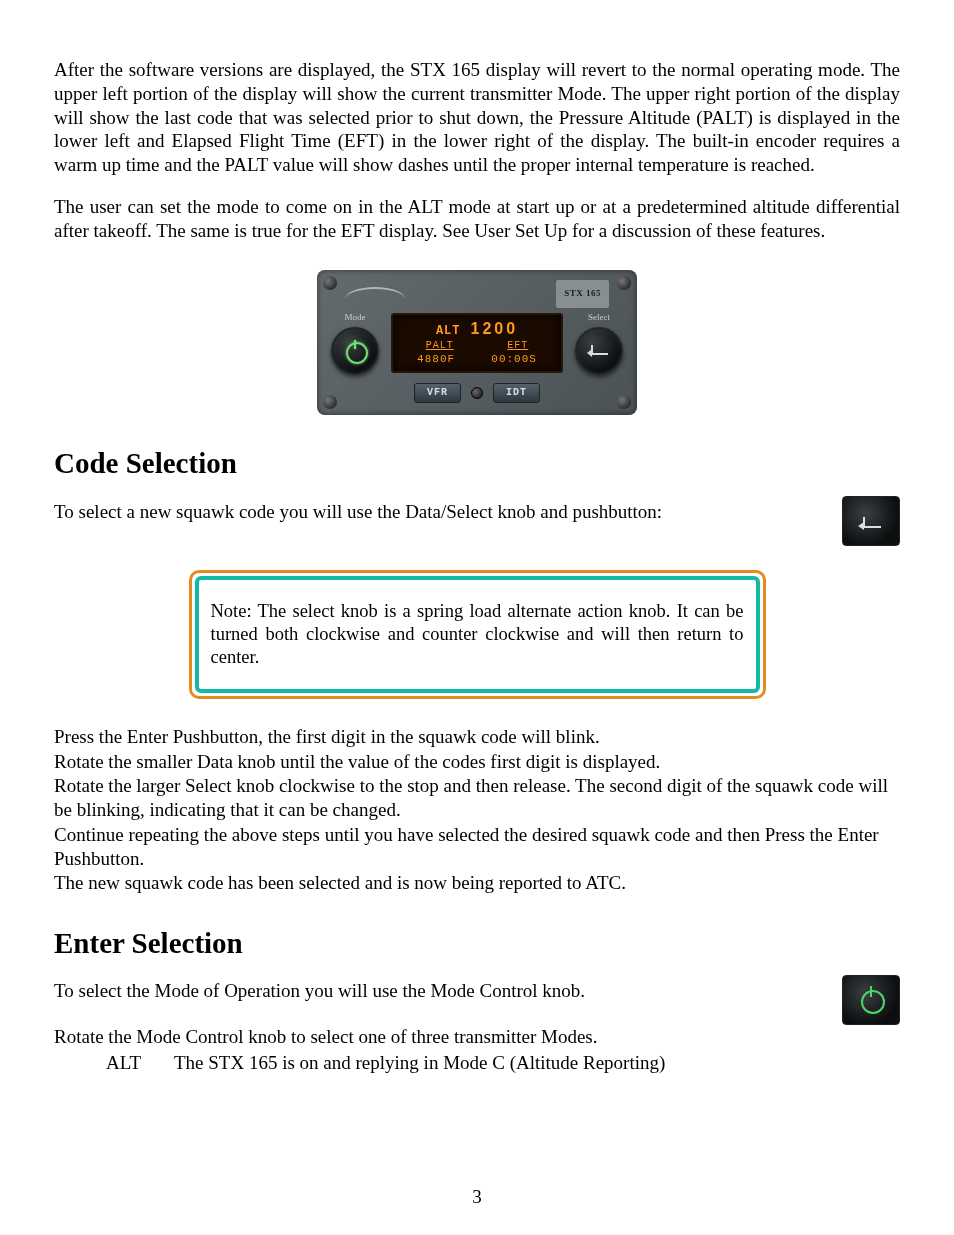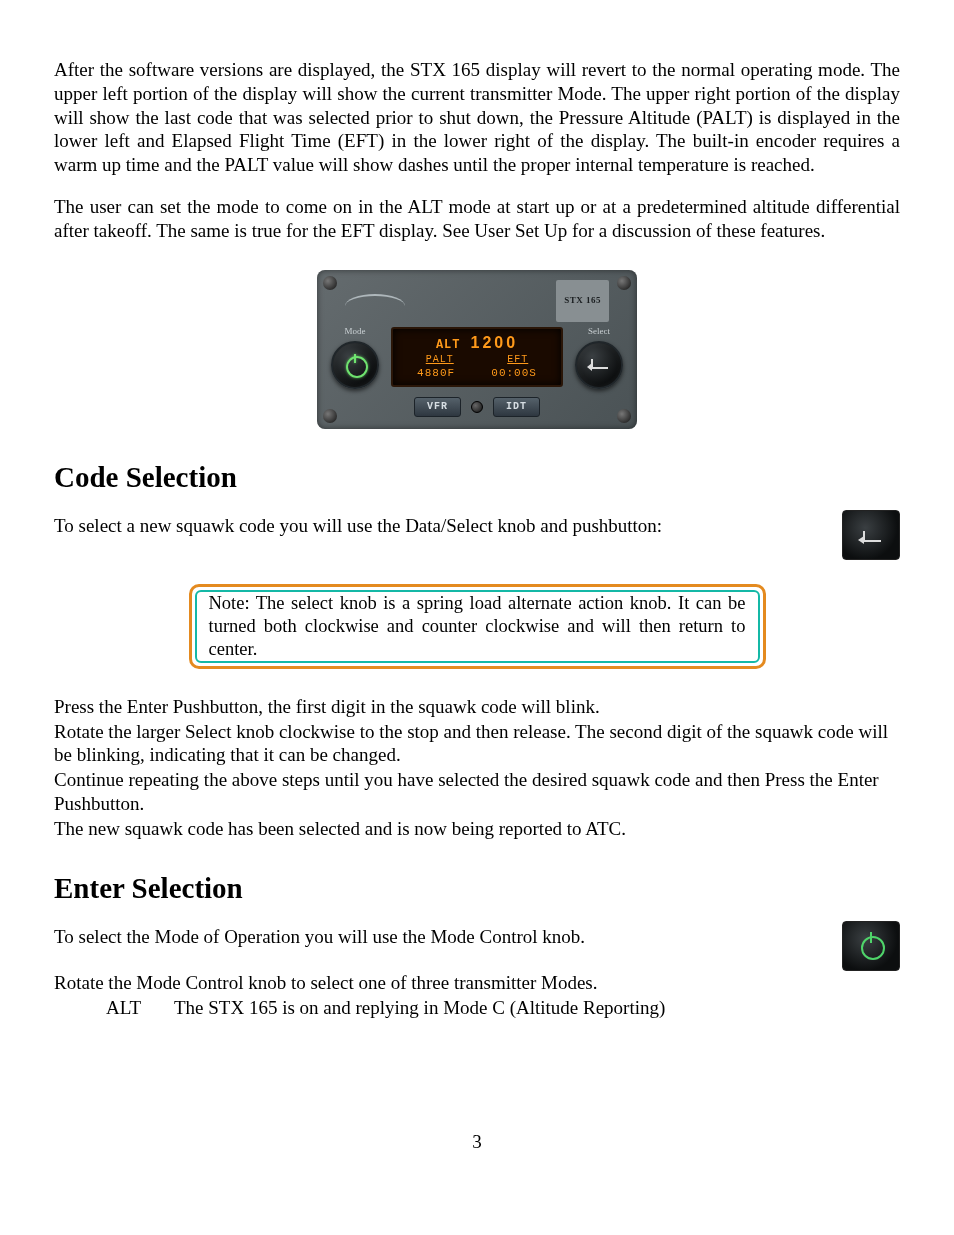--- a/index.html
+++ b/index.html
@@ -38,21 +38,21 @@
   }
   .logo-swoosh {
     width:60px;height:14px;position:relative;
   }
   .logo-swoosh::before{
     content:"";position:absolute;left:0;bottom:2px;width:60px;height:10px;
     border-top:2px solid #aeb7bb;border-radius:50% 50% 0 0/100% 100% 0 0;
   }
   .model-badge{
     background:#888f92;color:#1b1f21;font-weight:bold;font-size:9px;
-    padding:15px 8px;border-radius:2px;letter-spacing:.5px;
+    padding:8px 8px;border-radius:2px;letter-spacing:.5px;
   }
   .dev-mid { display:flex; align-items:center; gap:12px; padding:0 4px; }
   .knob-col{display:flex;flex-direction:column;align-items:center;gap:4px;color:#c8cfd2;font-size:9px}
   .knob{
     width:44px;height:44px;border-radius:50%;
     background:radial-gradient(circle at 35% 30%, #3a3f42, #0c0e0f 70%);
     border:2px solid #20262a; position:relative;
     box-shadow:0 2px 4px rgba(0,0,0,.6), inset 0 0 6px rgba(255,255,255,.06);
   }
   .knob.power::after{
@@ -114,21 +114,21 @@
   .thumb.power::before{
     content:"";position:absolute;left:50%;top:10px;width:2px;height:11px;
     margin-left:-1px;background:#4fd46a;
   }
 
   .note-box-wrap{display:flex;justify-content:center;margin:24px 0 26px 0}
   .note-box{
     width:565px;border:3px solid #e48a1f;border-radius:10px;padding:3px;
   }
   .note-box-inner{
-    border:2px solid #14b8a6;border-radius:6px;padding:0 12px;
+    border:4px solid #14b8a6;border-radius:6px;padding:20px 12px;
     font-size:18.5px;text-align:justify;
   }
 
   .steps p{margin:0 0 1px 0;text-align:left}
   .steps{margin-bottom:10px}
 
   .mode-table{margin:2px 0 0 52px}
   .mode-table .mrow{display:flex;gap:22px;margin-bottom:1px}
   .mode-table .mkey{width:46px}
 
@@ -190,20 +190,21 @@
 </div>
 
 <div class="note-box-wrap">
   <div class="note-box">
     <div class="note-box-inner">Note: The select knob is a spring load alternate action knob.  It can be turned both clockwise and counter clockwise and will then return to center.</div>
   </div>
 </div>
 
 <div class="steps">
   <p>Press the Enter Pushbutton,  the first digit in the squawk code will blink.</p>
+  <p>Rotate the smaller Data knob until the value of the codes first digit is displayed.</p>
   <p>Rotate the larger Select knob clockwise to the stop and then release.  The second digit of the squawk code will be blinking, indicating that it can be changed.</p>
   <p>Continue repeating the above steps until you have selected the desired  squawk code and then Press the Enter Pushbutton.</p>
   <p>The new squawk code has been selected and is now being reported to ATC.</p>
 </div>
 
 <h2>Enter Selection</h2>
 
 <div class="row-with-thumb">
   <p>To select the Mode of Operation you will use the Mode Control knob.</p>
   <div class="thumb power"></div>

